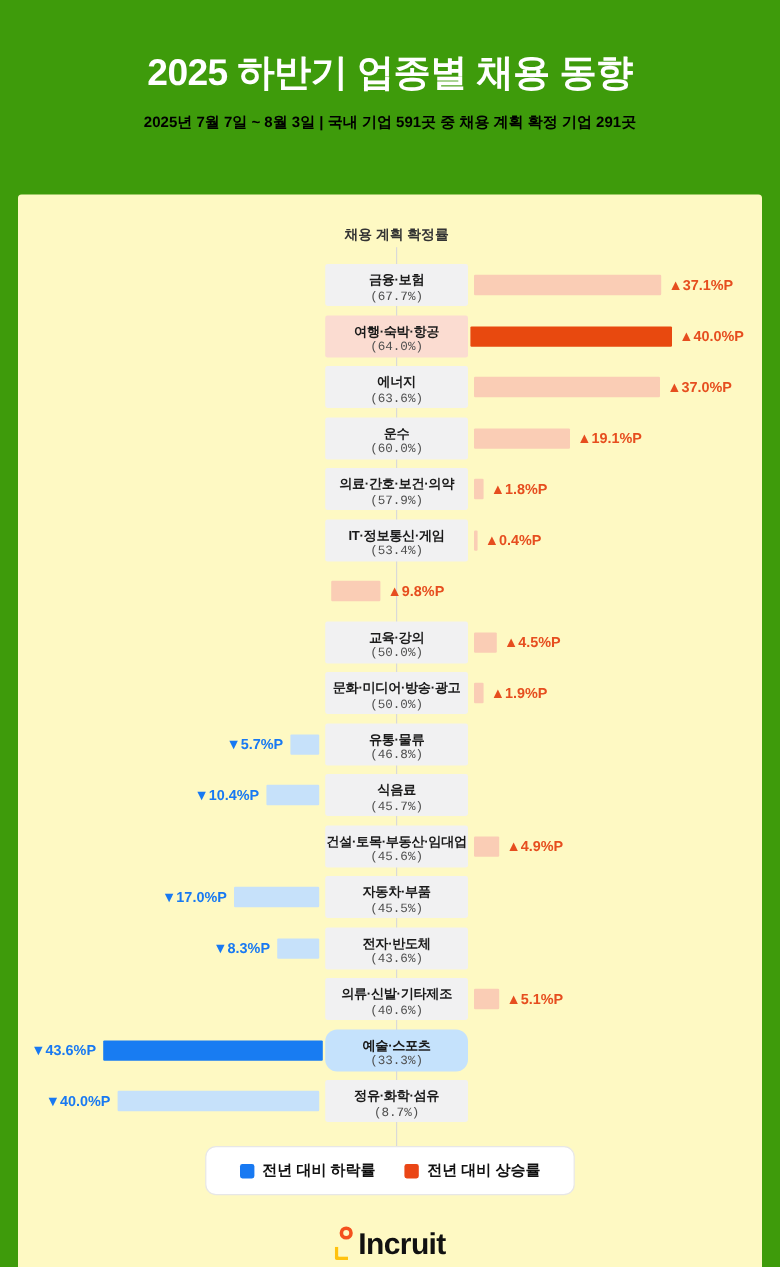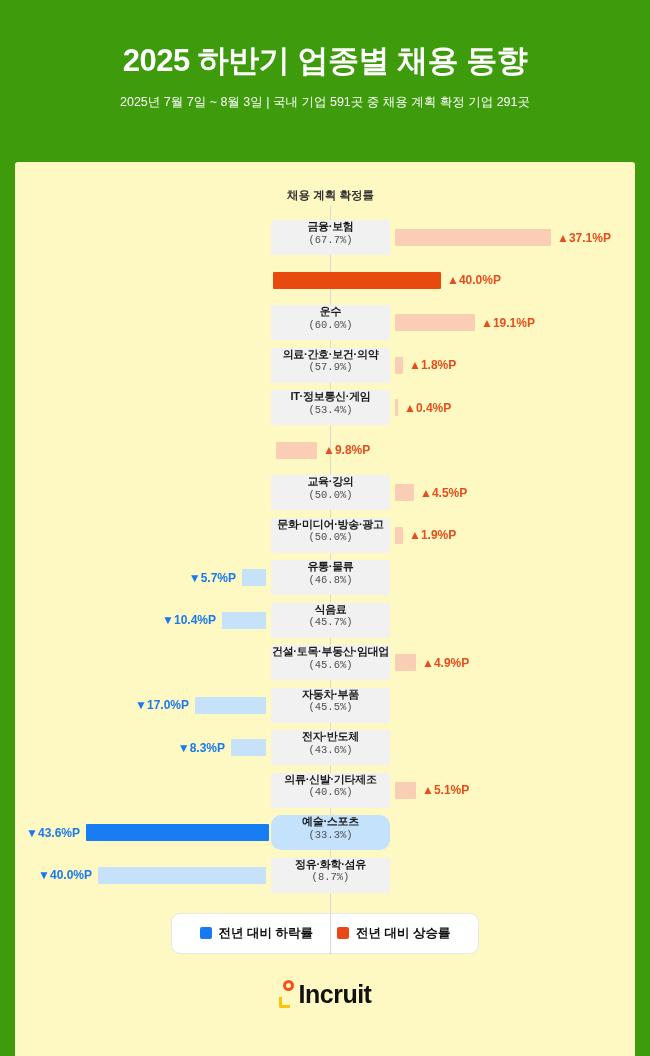--- a/index.html
+++ b/index.html
@@ -9,21 +9,21 @@
     background: #3E9B0B;
     font-family: "Liberation Sans", "DejaVu Sans", sans-serif;
     overflow: hidden;
   }
   
   .header { text-align: center; padding-top: 40px; height: 162px; }
   .header h1 {
     color: #FFFFFF; font-size: 31px; font-weight: 800; letter-spacing: -0.5px;
   }
   .header .subtitle {
-    margin-top: 12px; color: #ffffff; font-size: 12.5px; font-weight: 400;
+    margin-top: 12px; color: #000000; font-size: 12.5px; font-weight: 700;
   }
   
   .card {
     position: relative;
     width: 620px; height: 898px;
     margin: 0 auto;
     background: #fef9c3;
     border-radius: 3px;
     padding-top: 26px;
   }
@@ -40,21 +40,21 @@
   .row {
     display: grid; grid-template-columns: 256px 119px 245px;
     height: 35px; margin-bottom: 7.5px; align-items: center;
   }
   .bar-area { display: flex; align-items: center; height: 100%; }
   .bar-area.left  { justify-content: flex-end; gap: 6px; padding-right: 5px; }
   .bar-area.right { justify-content: flex-start; gap: 6px; padding-left: 5px; }
   .bar { height: 17px; flex: 0 0 auto; border-radius: 1px; }
   .label-box {
     height: 35px; background: #F1F1F2; border-radius: 2px;
-    display: flex; flex-direction: column; justify-content: flex-start; align-items: center;
+    display: flex; flex-direction: column; justify-content: flex-end; align-items: center;
     line-height: 1.25;
   }
   .label-box.hl-up   { background: #FBDCD1; }
   .label-box.hl-down { background: #C5E2FC; border-radius: 10px; }
   .industry-name {
     font-size: 11px; font-weight: 700; color: #1A1A1A;
     white-space: nowrap; letter-spacing: -0.3px;
   }
   .industry-rate { font-size: 10.5px; color: #4F4F4F; font-family: Liberation Mono, monospace; }
   .change-label { font-size: 12px; font-weight: 700; white-space: nowrap; }
@@ -113,26 +113,44 @@
       <div class="bar" style="width: 156px; background: rgb(250, 205, 181);"></div>
       <span class="change-label up">▲37.1%P</span>
     </div>
   </div>
 
   <div class="row">
     <div class="bar-area left">
       
       
     </div>
+    <div class="label-box hl-up">
+      <div class="industry-name">여행·숙박·항공</div>
+      <div class="industry-rate">(64.0%)</div>
+    </div>
     <div class="bar-area right" style="padding-left: 2px;">
       <div class="bar" style="width: 168px; background: rgb(232, 73, 15);"></div>
       <span class="change-label up">▲40.0%P</span>
     </div>
   </div>
 
+  <div class="row">
+    <div class="bar-area left">
+      
+      
+    </div>
+    <div class="label-box">
+      <div class="industry-name">에너지</div>
+      <div class="industry-rate">(63.6%)</div>
+    </div>
+    <div class="bar-area right">
+      <div class="bar" style="width: 155px; background: rgb(250, 205, 181);"></div>
+      <span class="change-label up">▲37.0%P</span>
+    </div>
+  </div>
 
   <div class="row">
     <div class="bar-area left">
       
       
     </div>
     <div class="label-box">
       <div class="industry-name">운수</div>
       <div class="industry-rate">(60.0%)</div>
     </div>

